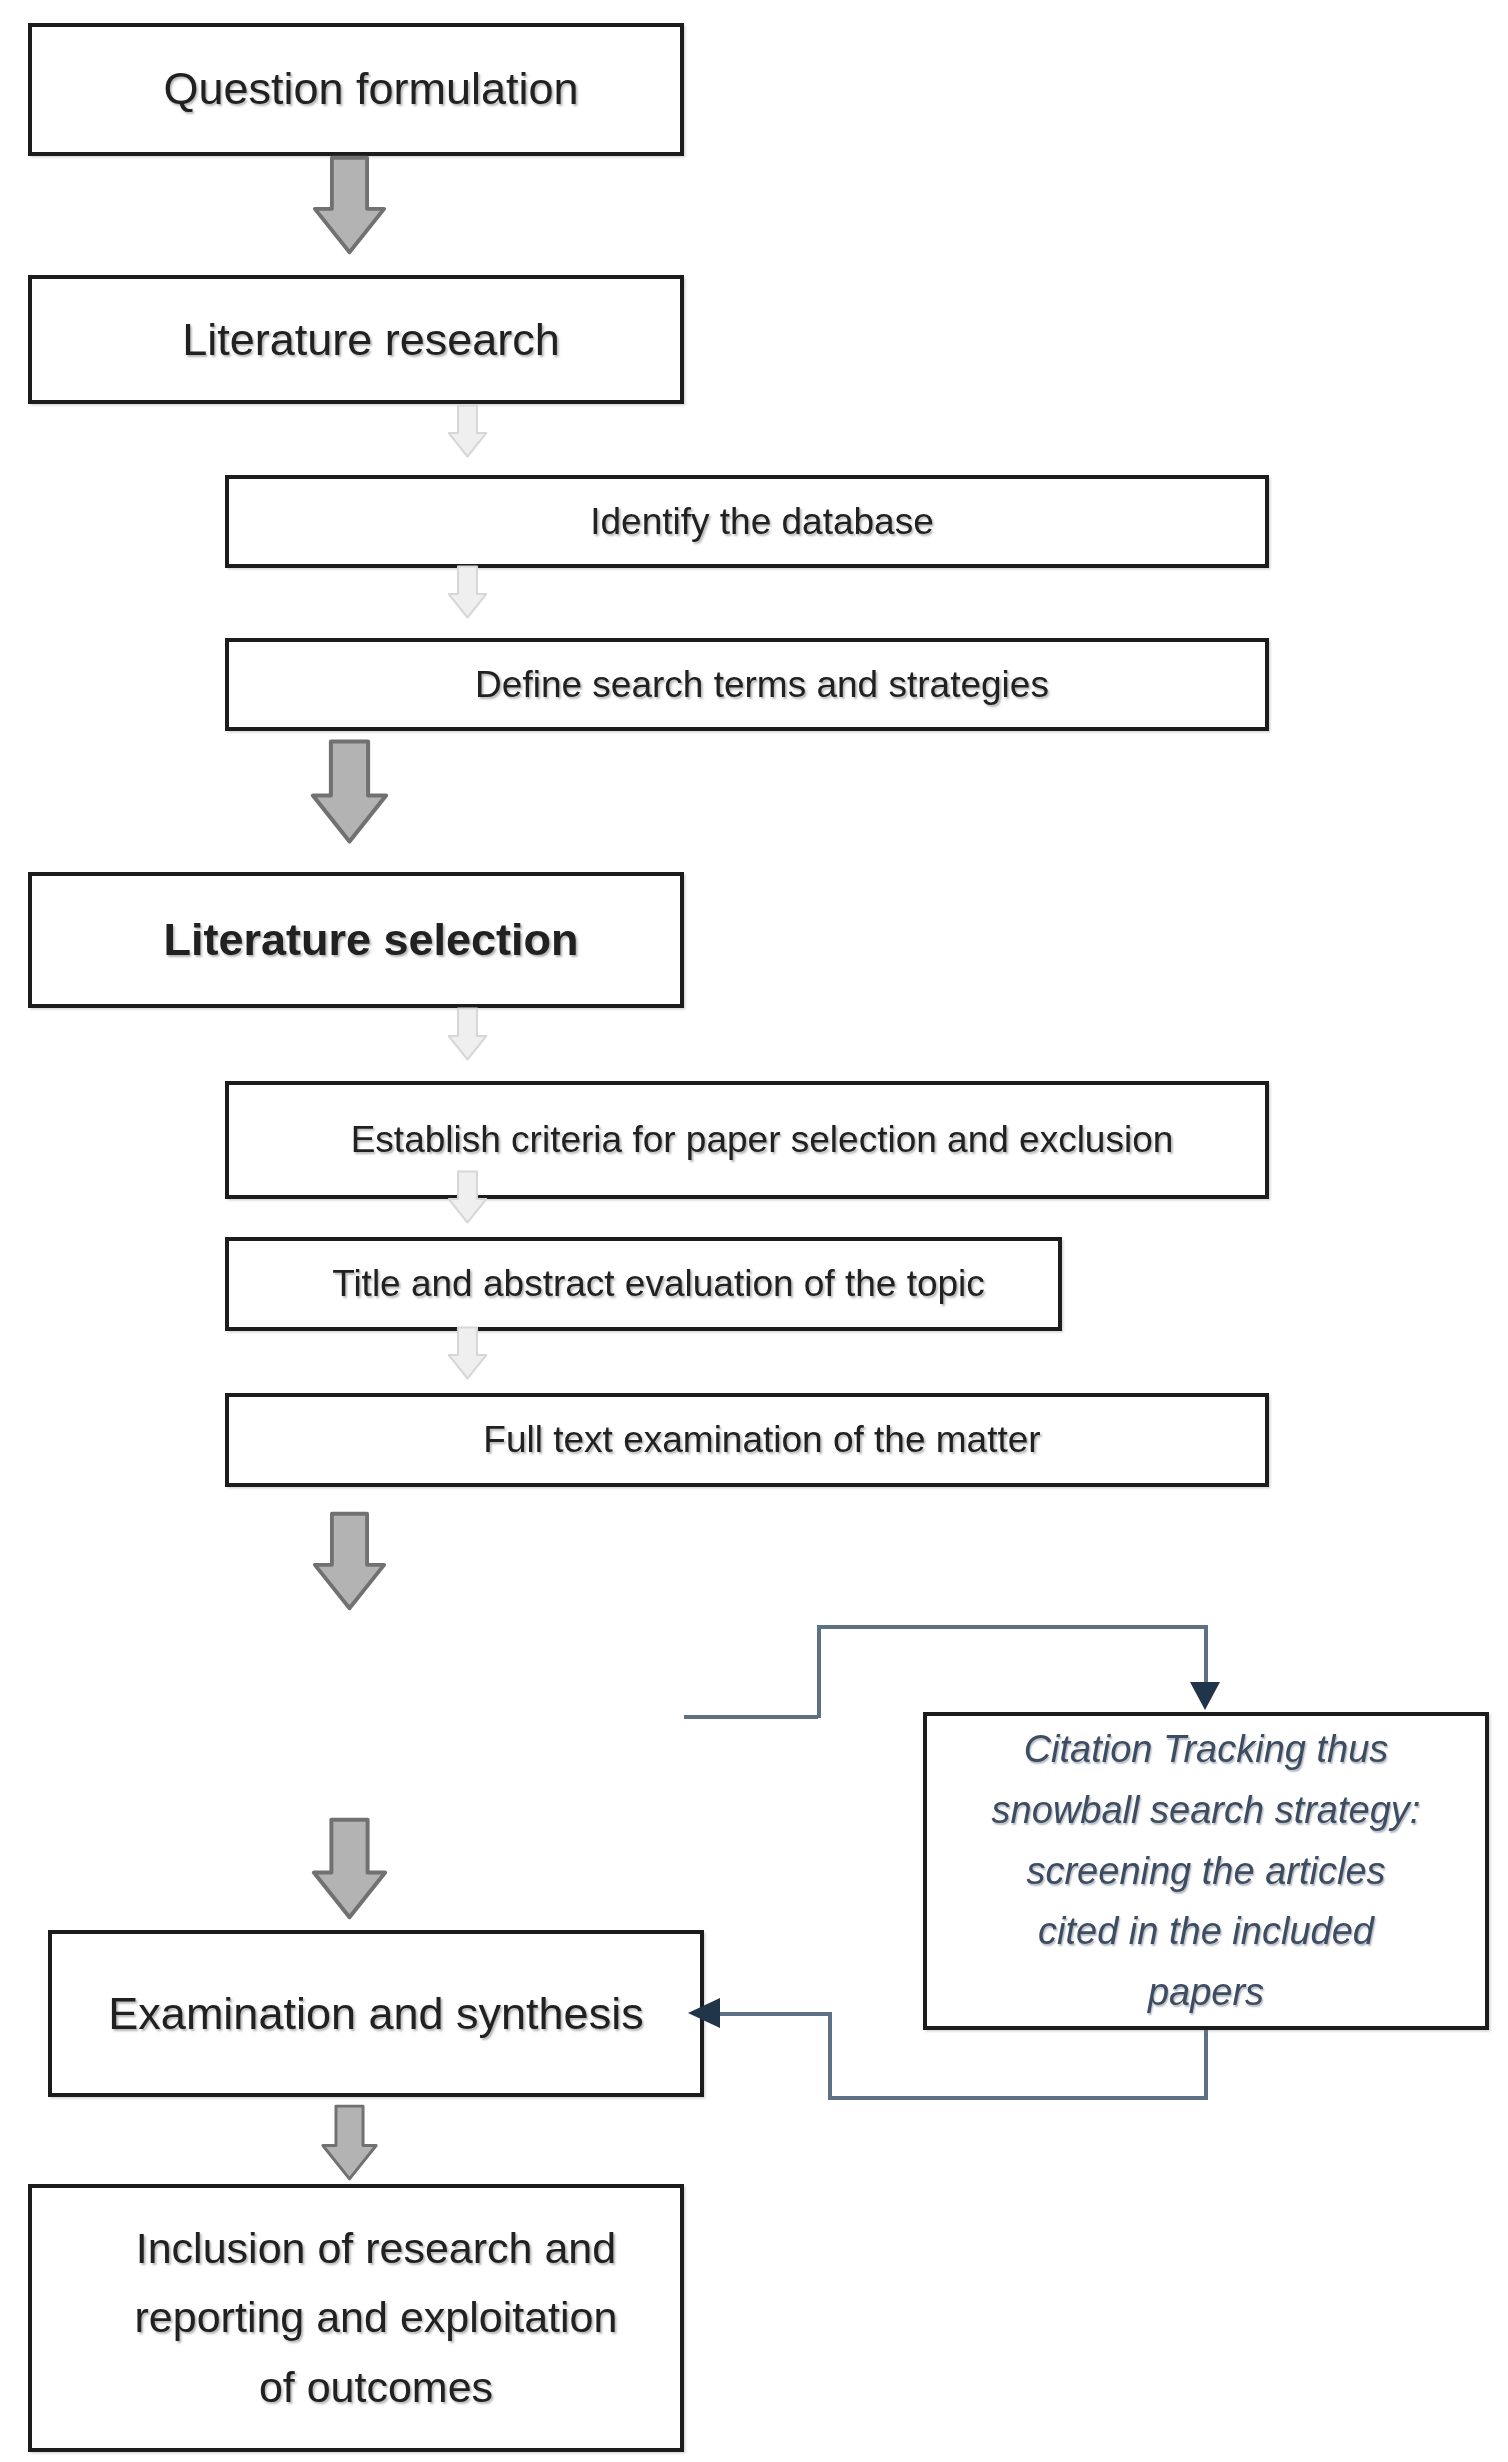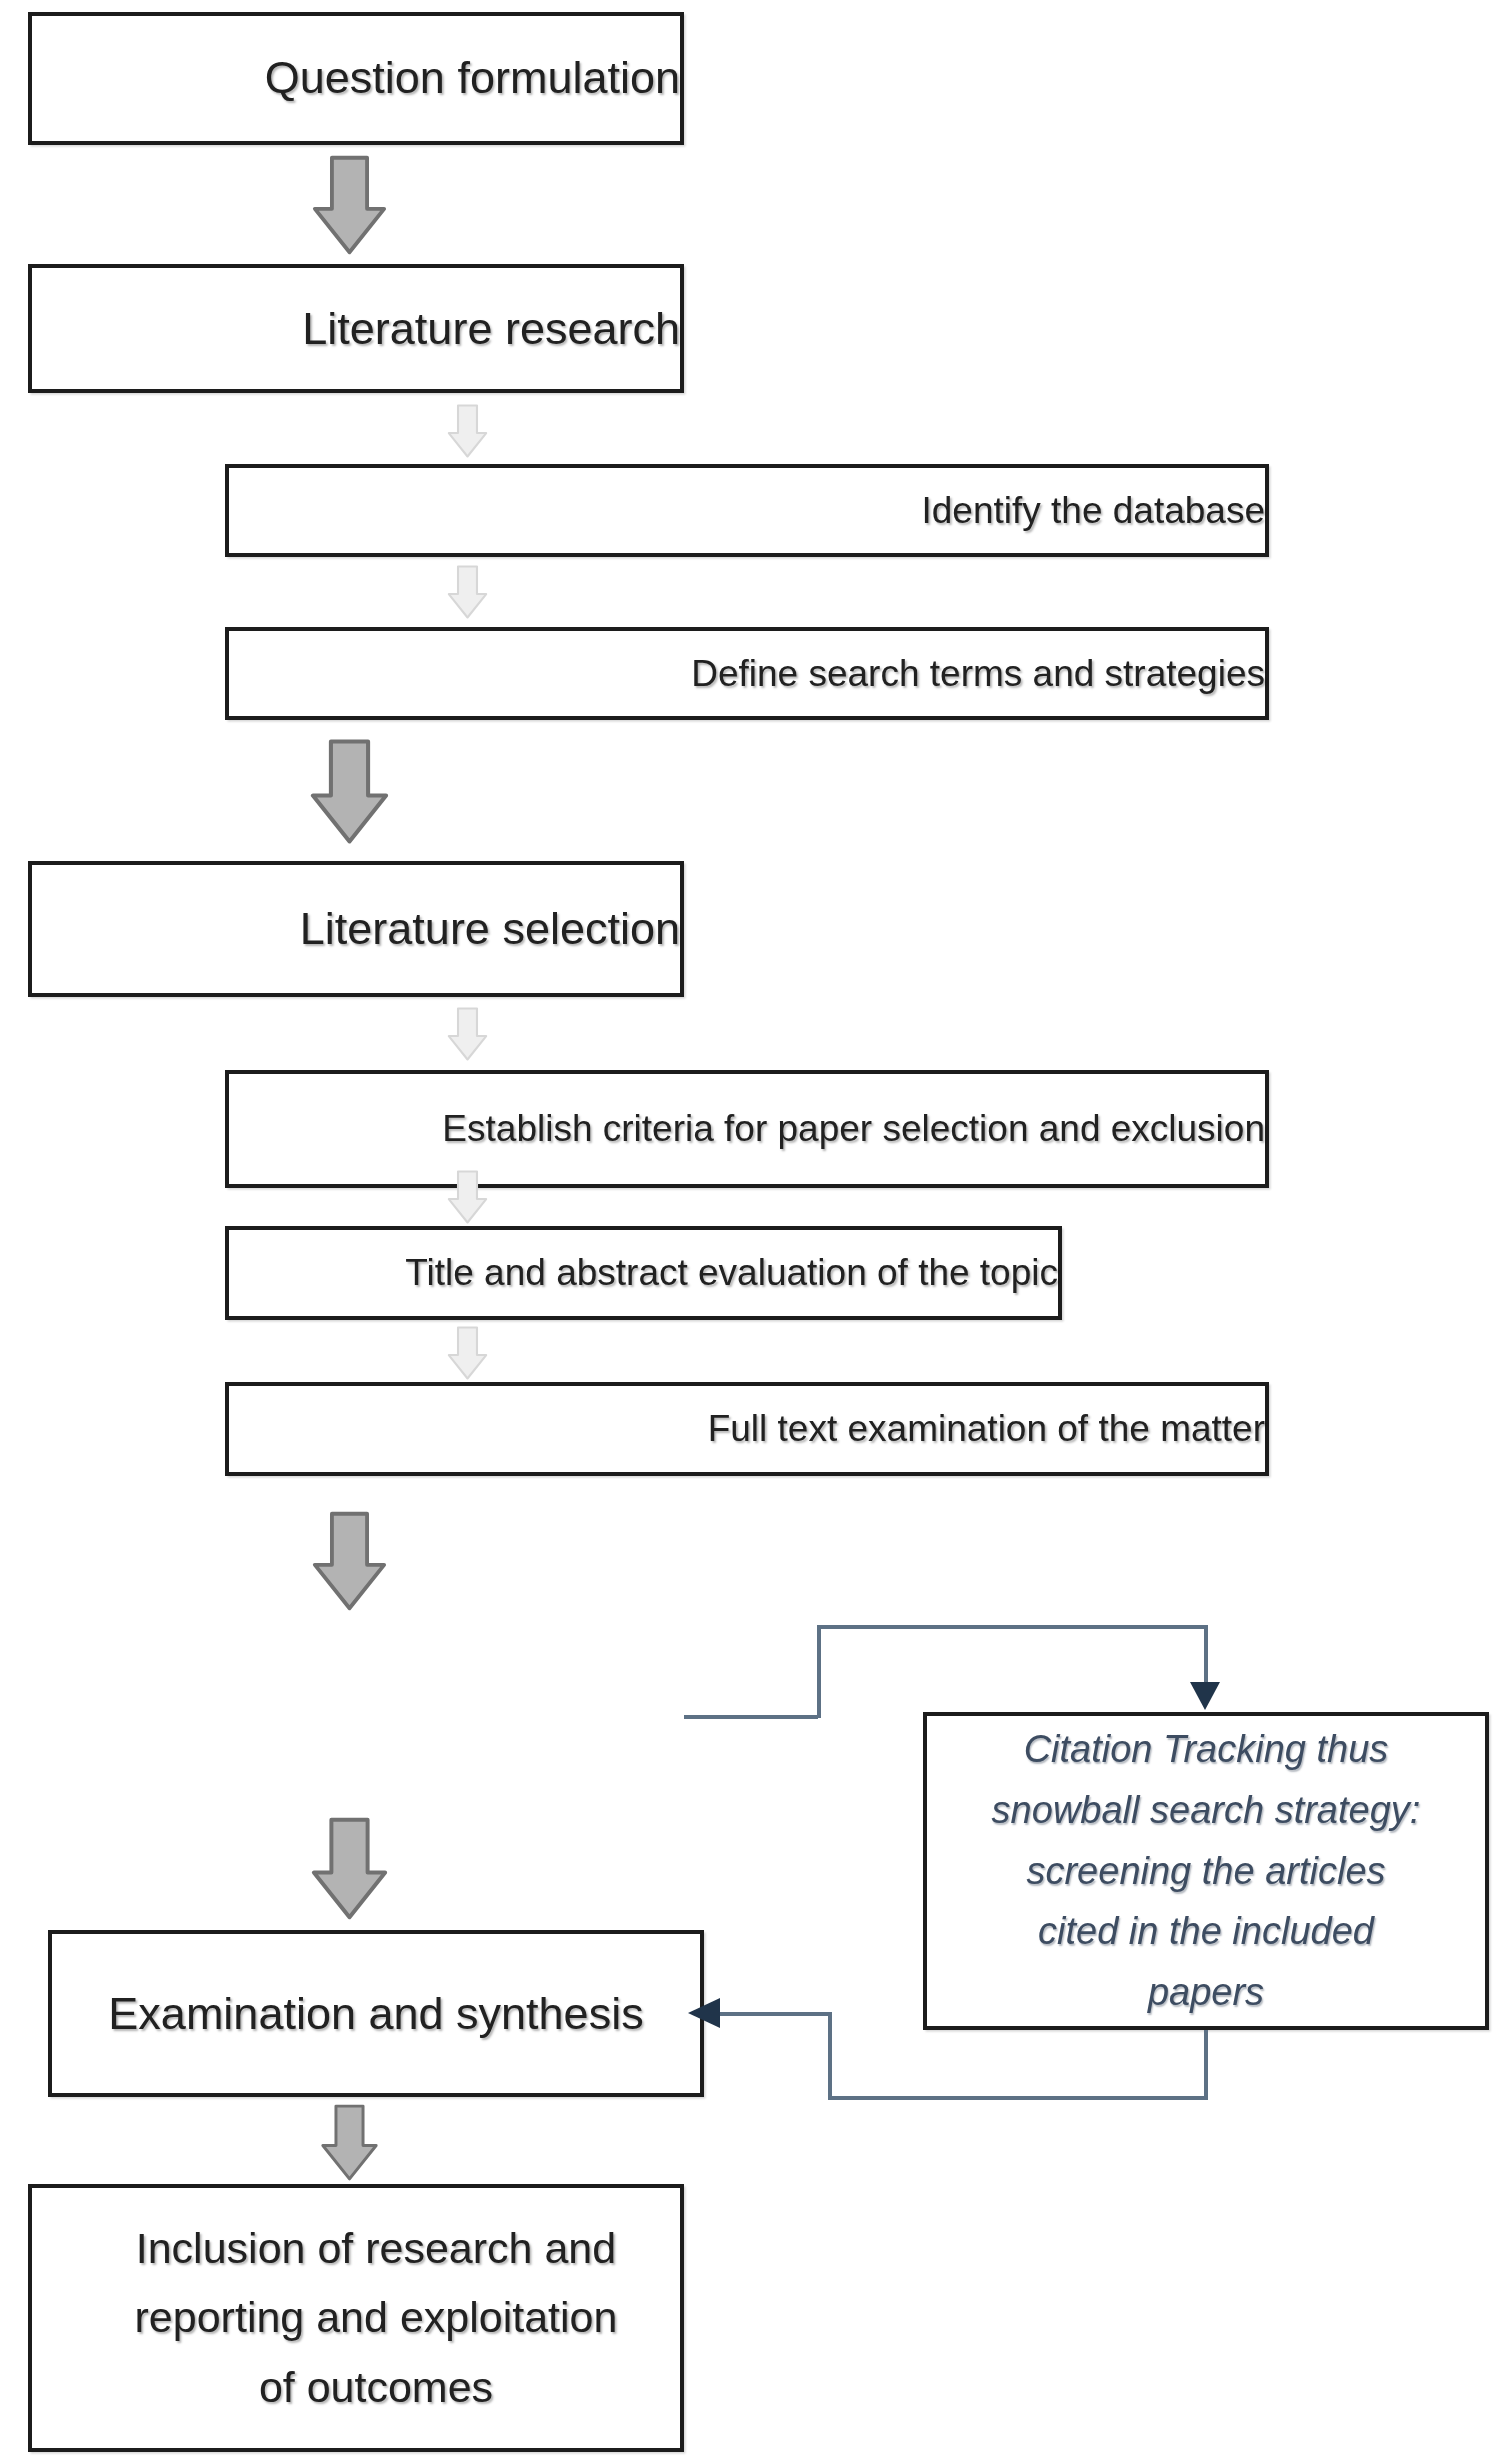--- a/index.html
+++ b/index.html
@@ -29,21 +29,21 @@
     border:4.7px solid var(--box-border);
     display:flex;
     align-items:center;
     color:var(--box-text);
     font-size:45px;
     line-height:1.55;
     text-shadow:1.7px 2.3px 2.3px rgba(0,0,0,0.30);
     box-shadow:1.7px 1.7px 2.3px rgba(0,0,0,0.18);
   }
   .box .lbl{white-space:pre-line;display:block;}
-  .left-align{padding-left:30px;justify-content:flex-end;text-align:left;}
+  .left-align{padding-left:30px;justify-content:center;text-align:left;margin-top:11px;}
   .center{justify-content:center;text-align:center;}
   .indented{font-size:37px;padding-left:30px;}
   .small-text{font-size:43px;line-height:1.62;padding-left:40px;}
   .citation{
     border-width:4.7px;
     color:var(--citation-text);
     font-size:38px;
     line-height:1.6;
     font-style:italic;
     font-weight:400;
@@ -97,21 +97,21 @@
   </svg>
 
   <div class="box left-align indented" style="left:225px;top:627px;width:1044px;height:93px;">
     <span class="lbl">Define search terms and strategies</span>
   </div>
 
   <svg class="blockarrow arrow-dark" style="left:310px;top:736px;" width="79" height="111" viewBox="0 0 136 182">
     <polygon points="36,5 100,5 100,98 131,98 68,177 5,98 36,98"></polygon>
   </svg>
 
-  <div class="box left-align" style="left:28px;top:861px;width:656px;height:136px;">
+  <div class="box left-align" style="left:28px;top:861px;width:656px;height:136px;font-weight:bold;">
     <span class="lbl">Literature selection</span>
   </div>
 
   <svg class="blockarrow arrow-pale" style="left:445px;top:1007px;" width="45" height="54" viewBox="0 0 136 182">
     <polygon points="36,5 100,5 100,98 131,98 68,177 5,98 36,98"></polygon>
   </svg>
 
   <div class="box left-align indented" style="left:225px;top:1070px;width:1044px;height:118px;">
     <span class="lbl">Establish criteria for paper selection and exclusion</span>
   </div>

